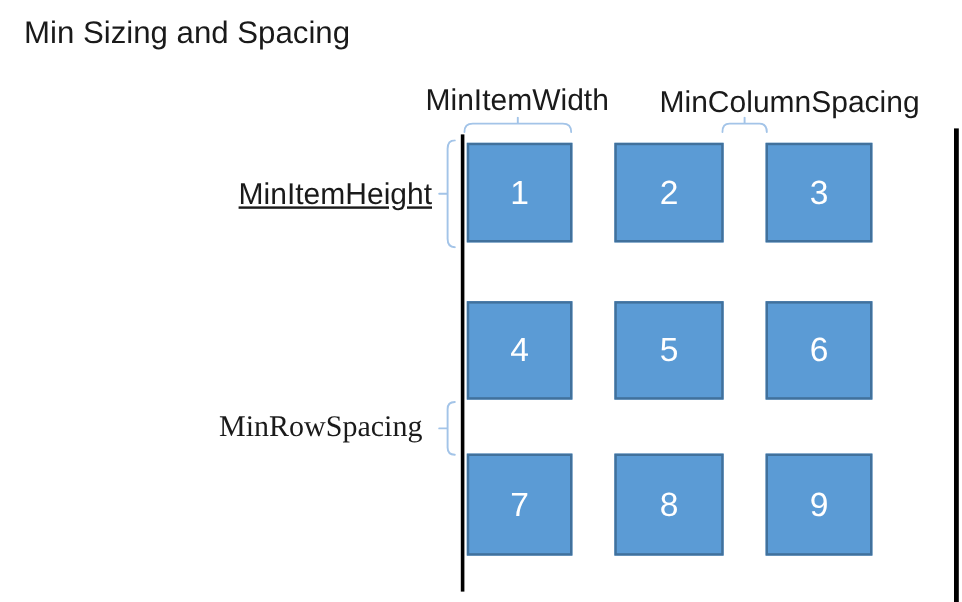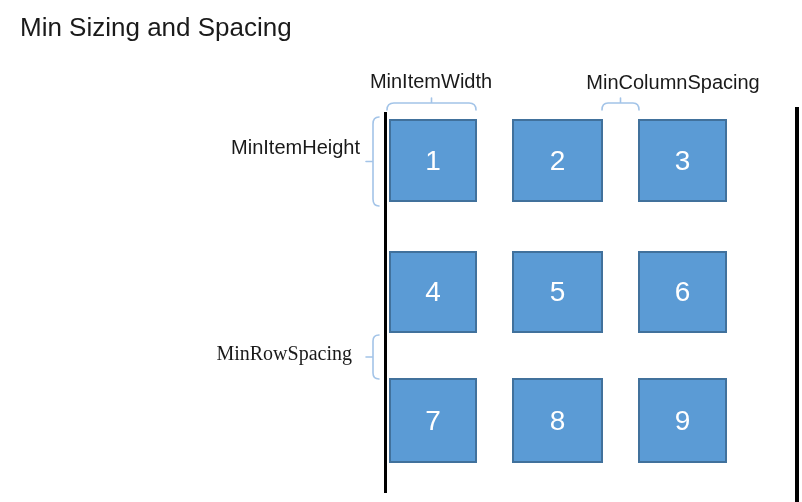--- a/index.html
+++ b/index.html
@@ -21,27 +21,27 @@
     left: 20px;
     top: 12px;
     font-size: 26px;
     font-weight: 400;
     letter-spacing: 0px;
     color: var(--text, #1a1a1a);
     white-space: nowrap;
   }
   .lbl {
     position: absolute;
-    font-size: 20px;
+    font-size: 25px;
     color: var(--text, #1a1a1a);
     white-space: nowrap;
   }
   #lbl-min-item-width    { left: 431px; top: 70px;  transform: translateX(-50%); }
-  #lbl-min-col-spacing   { left: 658px; top: 71px;  transform: translateX(-50%); margin-left: 15px; }
-  #lbl-min-item-height   { right: 442px; top: 136px; }
+  #lbl-min-col-spacing   { left: 658px; top: 71px;  transform: translateX(-50%); }
+  #lbl-min-item-height   { right: 442px; top: 148px; text-decoration: underline; }
   #lbl-min-row-spacing   { right: 450px; top: 342px; font-family: Liberation Serif, serif; }
 
   .brace { position: absolute; }
   .brace path {
     fill: none;
     stroke: var(--brace, #a3c4e8);
     stroke-width: 1.6;
     stroke-linecap: round;
     stroke-linejoin: round;
   }

